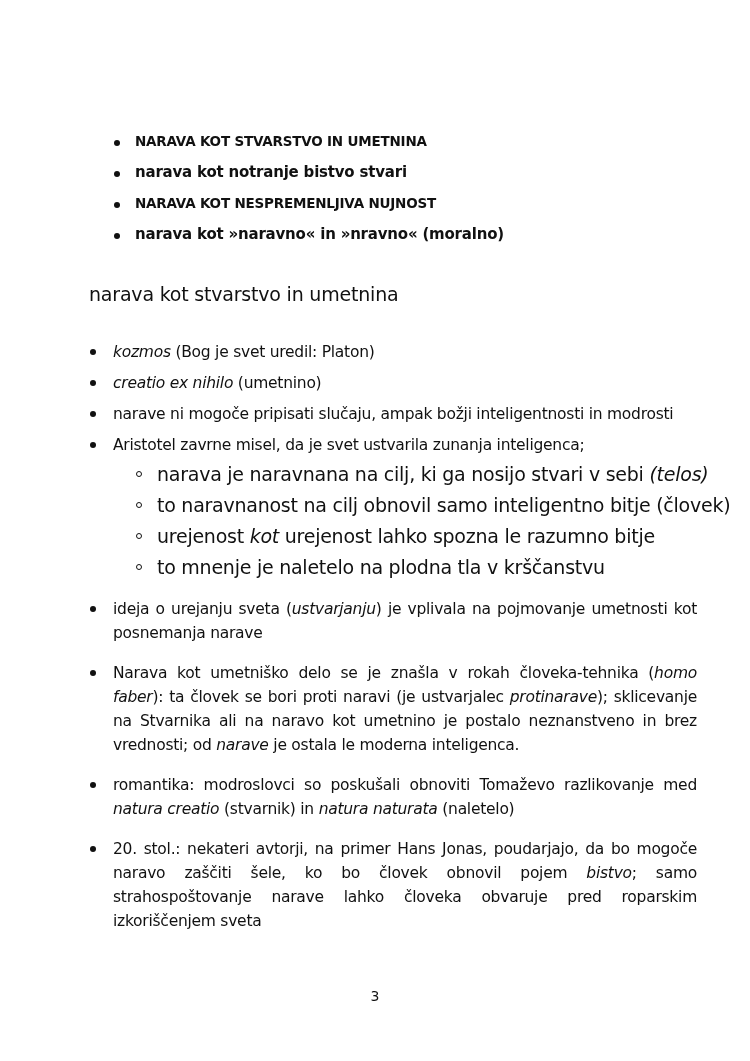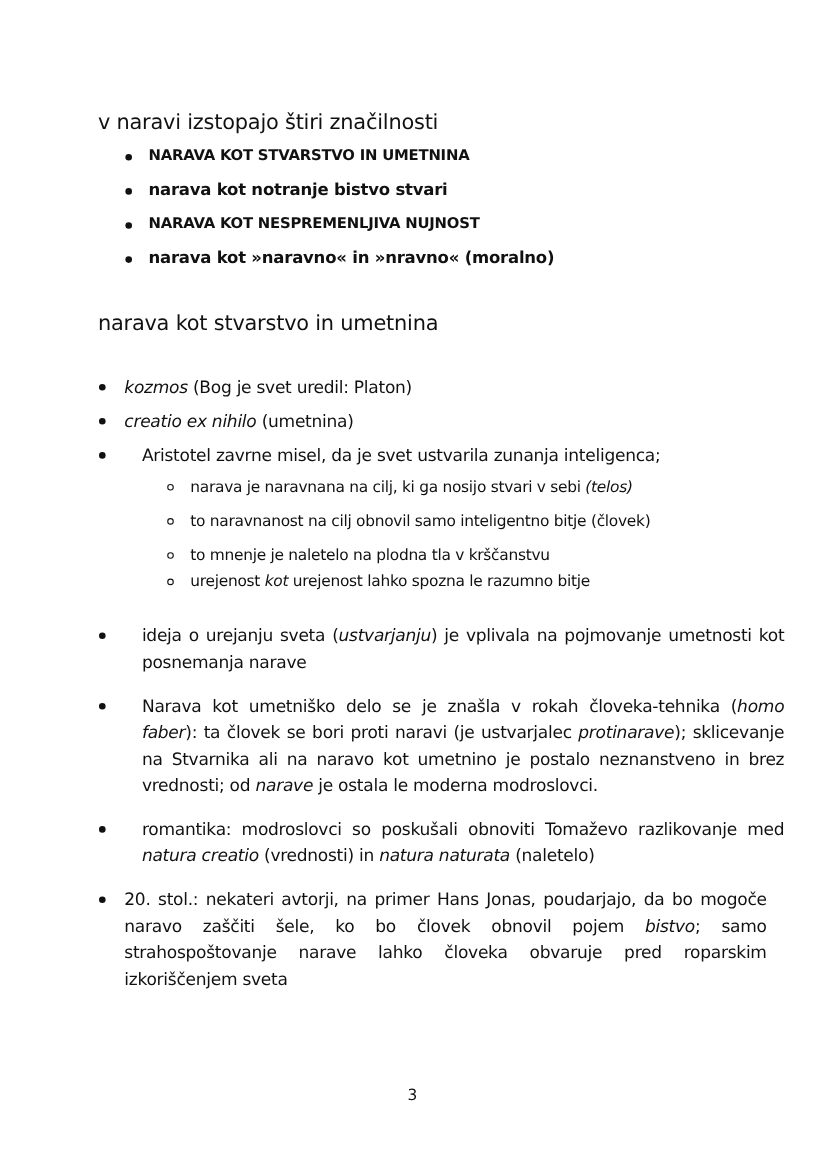--- a/index.html
+++ b/index.html
@@ -33,39 +33,38 @@
   .main-list > li { position: relative; font-size: 15.5px; letter-spacing: -0.25px; }
   .main-list > li > .dot {
     position: absolute; left: 90px; top: 9px; width: 6px; height: 6px; border-radius: 50%; background: #111;
   }
   .main-list > li > .txt {
     display: block; margin-left: 113px; width: 584px; line-height: 24px;
   }
   .main-list > li.single > .txt { white-space: nowrap; }
   .main-list > li.just > .txt { text-align: justify; margin-top: 16px; }
   .gap31 { height: 31px; }
-  .sp-after { margin-bottom: 7px; padding-left: 16px; }
+  .sp-after { margin-bottom: 7px; }
   .sub-list { margin: 7px 0 0 0; padding: 0; list-style: none; }
-  .sub-list li { position: relative; height: 31px; font-size: 14px; letter-spacing: -0.25px; white-space: nowrap; }
+  .sub-list li { position: relative; height: 31px; font-size: 19px; letter-spacing: -0.25px; white-space: nowrap; }
   .sub-list li .circ {
     position: absolute; left: 136px; top: 7px; width: 6px; height: 6px; border-radius: 50%;
     border: 1.2px solid #111; box-sizing: border-box;
   }
   .sub-list li .txt { position: absolute; left: 157px; top: 0; line-height: 20px; }
   i { font-style: italic; }
   .page-number {
     position: absolute; left: 0; width: 750px; top: 988px; text-align: center; font-size: 14px;
   }
 </style>
 </head>
 <body>
 
 <div class="page">
 
-  <div class="h1">v naravi izstopajo štiri značilnosti</div>
 
   <ul class="intro-list">
     <li class="caps bold">
       <span class="dot"></span>
       <span class="txt">NARAVA KOT STVARSTVO IN UMETNINA</span>
     </li>
     <li>
       <span class="dot"></span>
       <span class="txt">narava kot notranje bistvo stvari</span>
     </li>
@@ -81,55 +80,59 @@
 
   <div class="h2">narava kot stvarstvo in umetnina</div>
 
   <ul class="main-list">
     <li class="single gap31">
       <span class="dot"></span>
       <span class="txt"><i>kozmos</i><span> (Bog je svet uredil: Platon)</span></span>
     </li>
     <li class="single gap31">
       <span class="dot"></span>
-      <span class="txt"><i>creatio ex nihilo</i><span> (umetnina)</span></span>
+      <span class="txt"><i>creatio ex nihilo</i><span> (umetnino)</span></span>
+    </li>
+    <li class="single gap31">
+      <span class="dot"></span>
+      <span class="txt">narave ni mogoče pripisati slučaju, ampak božji inteligentnosti in modrosti</span>
     </li>
     <li class="single sp-after">
       <span class="dot"></span>
       <span class="txt">Aristotel zavrne misel, da je svet ustvarila zunanja inteligenca;</span>
       <ul class="sub-list">
         <li>
           <span class="circ"></span>
           <span class="txt"><span>narava je naravnana na cilj, ki ga nosijo stvari v sebi </span><i>(telos)</i></span>
         </li>
         <li>
           <span class="circ"></span>
           <span class="txt">to naravnanost na cilj obnovil samo inteligentno bitje (človek)</span>
         </li>
+        <li>
+          <span class="circ"></span>
+          <span class="txt"><span>urejenost </span><i>kot</i><span> urejenost lahko spozna le razumno bitje</span></span>
+        </li>
         <li style="height:24px;">
           <span class="circ"></span>
           <span class="txt">to mnenje je naletelo na plodna tla v krščanstvu</span>
-        </li>
-        <li>
-          <span class="circ"></span>
-          <span class="txt"><span>urejenost </span><i>kot</i><span> urejenost lahko spozna le razumno bitje</span></span>
         </li>
       </ul>
     </li>
     <li class="just sp-after">
       <span class="dot"></span>
       <span class="txt"><span>ideja o urejanju sveta (</span><i>ustvarjanju</i><span>) je vplivala na pojmovanje umetnosti kot posnemanja narave</span></span>
     </li>
     <li class="just sp-after">
       <span class="dot"></span>
-      <span class="txt"><span>Narava kot umetniško delo se je znašla v rokah človeka-tehnika (</span><i>homo faber</i><span>): ta človek se bori proti naravi (je ustvarjalec </span><i>protinarave</i><span>); sklicevanje na Stvarnika ali na naravo kot umetnino je postalo neznanstveno in brez vrednosti; od </span><i>narave</i><span> je ostala le moderna modroslovci.</span></span>
+      <span class="txt"><span>Narava kot umetniško delo se je znašla v rokah človeka-tehnika (</span><i>homo faber</i><span>): ta človek se bori proti naravi (je ustvarjalec </span><i>protinarave</i><span>); sklicevanje na Stvarnika ali na naravo kot umetnino je postalo neznanstveno in brez vrednosti; od </span><i>narave</i><span> je ostala le moderna inteligenca.</span></span>
     </li>
     <li class="just sp-after">
       <span class="dot"></span>
-      <span class="txt"><span>romantika: modroslovci so poskušali obnoviti Tomaževo razlikovanje med </span><i>natura creatio</i><span> (vrednosti) in </span><i>natura naturata</i><span> (naletelo)</span></span>
+      <span class="txt"><span>romantika: modroslovci so poskušali obnoviti Tomaževo razlikovanje med </span><i>natura creatio</i><span> (stvarnik) in </span><i>natura naturata</i><span> (naletelo)</span></span>
     </li>
     <li class="just">
       <span class="dot"></span>
       <span class="txt"><span>20. stol.: nekateri avtorji, na primer Hans Jonas, poudarjajo, da bo mogoče naravo zaščiti šele, ko bo človek obnovil pojem </span><i>bistvo</i><span>; samo strahospoštovanje narave lahko človeka obvaruje pred roparskim izkoriščenjem sveta</span></span>
     </li>
   </ul>
 
   <div class="page-number">3</div>
 </div>
 

